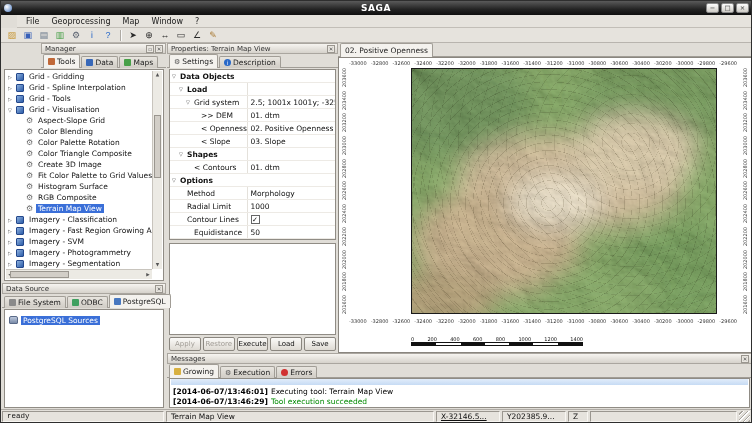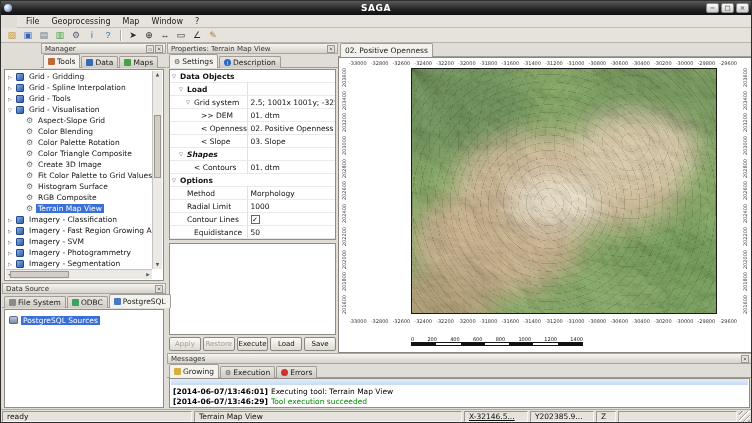--- a/index.html
+++ b/index.html
@@ -390,21 +390,21 @@
         <div class="prow">
           <div class="pcell plabel" style="padding-left: 23px;">
             <span class="pexp"></span>
             <span class="ptext">&lt; Slope</span>
           </div>
           <div class="pcell pvalue">
             <span class="ptext">03. Slope</span>
           </div>
         </div>
         <div class="prow bold">
-          <div class="pcell plabel" style="padding-left: 9px; font-style: italic;">
+          <div class="pcell plabel" style="padding-left: 9px;">
             <span class="pexp">▽</span>
             <span class="ptext">Shapes</span>
           </div>
           <div class="pcell pvalue"></div>
         </div>
         <div class="prow">
           <div class="pcell plabel" style="padding-left: 16px;">
             <span class="pexp"></span>
             <span class="ptext">&lt; Contours</span>
           </div>
@@ -618,21 +618,21 @@
           <span class="log-msg" style="color: rgb(0, 0, 0);">Executing tool: Terrain Map View</span>
         </div>
         <div class="log-line" style="bottom: 1px;">
           <span class="log-time">[2014-06-07/13:46:29]</span>
           <span class="log-msg" style="color: rgb(0, 138, 0);">Tool execution succeeded</span>
         </div>
       </div>
   </div>
 
   <div class="statusbar">
-      <div class="sseg" style="width: 190px;">ready</div>
+      <div class="sseg" style="width: 162px; font-family: Liberation Mono, monospace;">ready</div>
       <div class="sseg" style="width: 268px;">Terrain Map View</div>
       <div class="sseg" style="width: 64px; text-decoration: underline;">X-32146.5...</div>
       <div class="sseg" style="width: 64px;">Y202385.9...</div>
       <div class="sseg" style="width: 20px;">Z</div>
       <div class="sseg fill"></div>
       <div class="grip"></div>
     </div>
 </div>
 
 </body></html>

